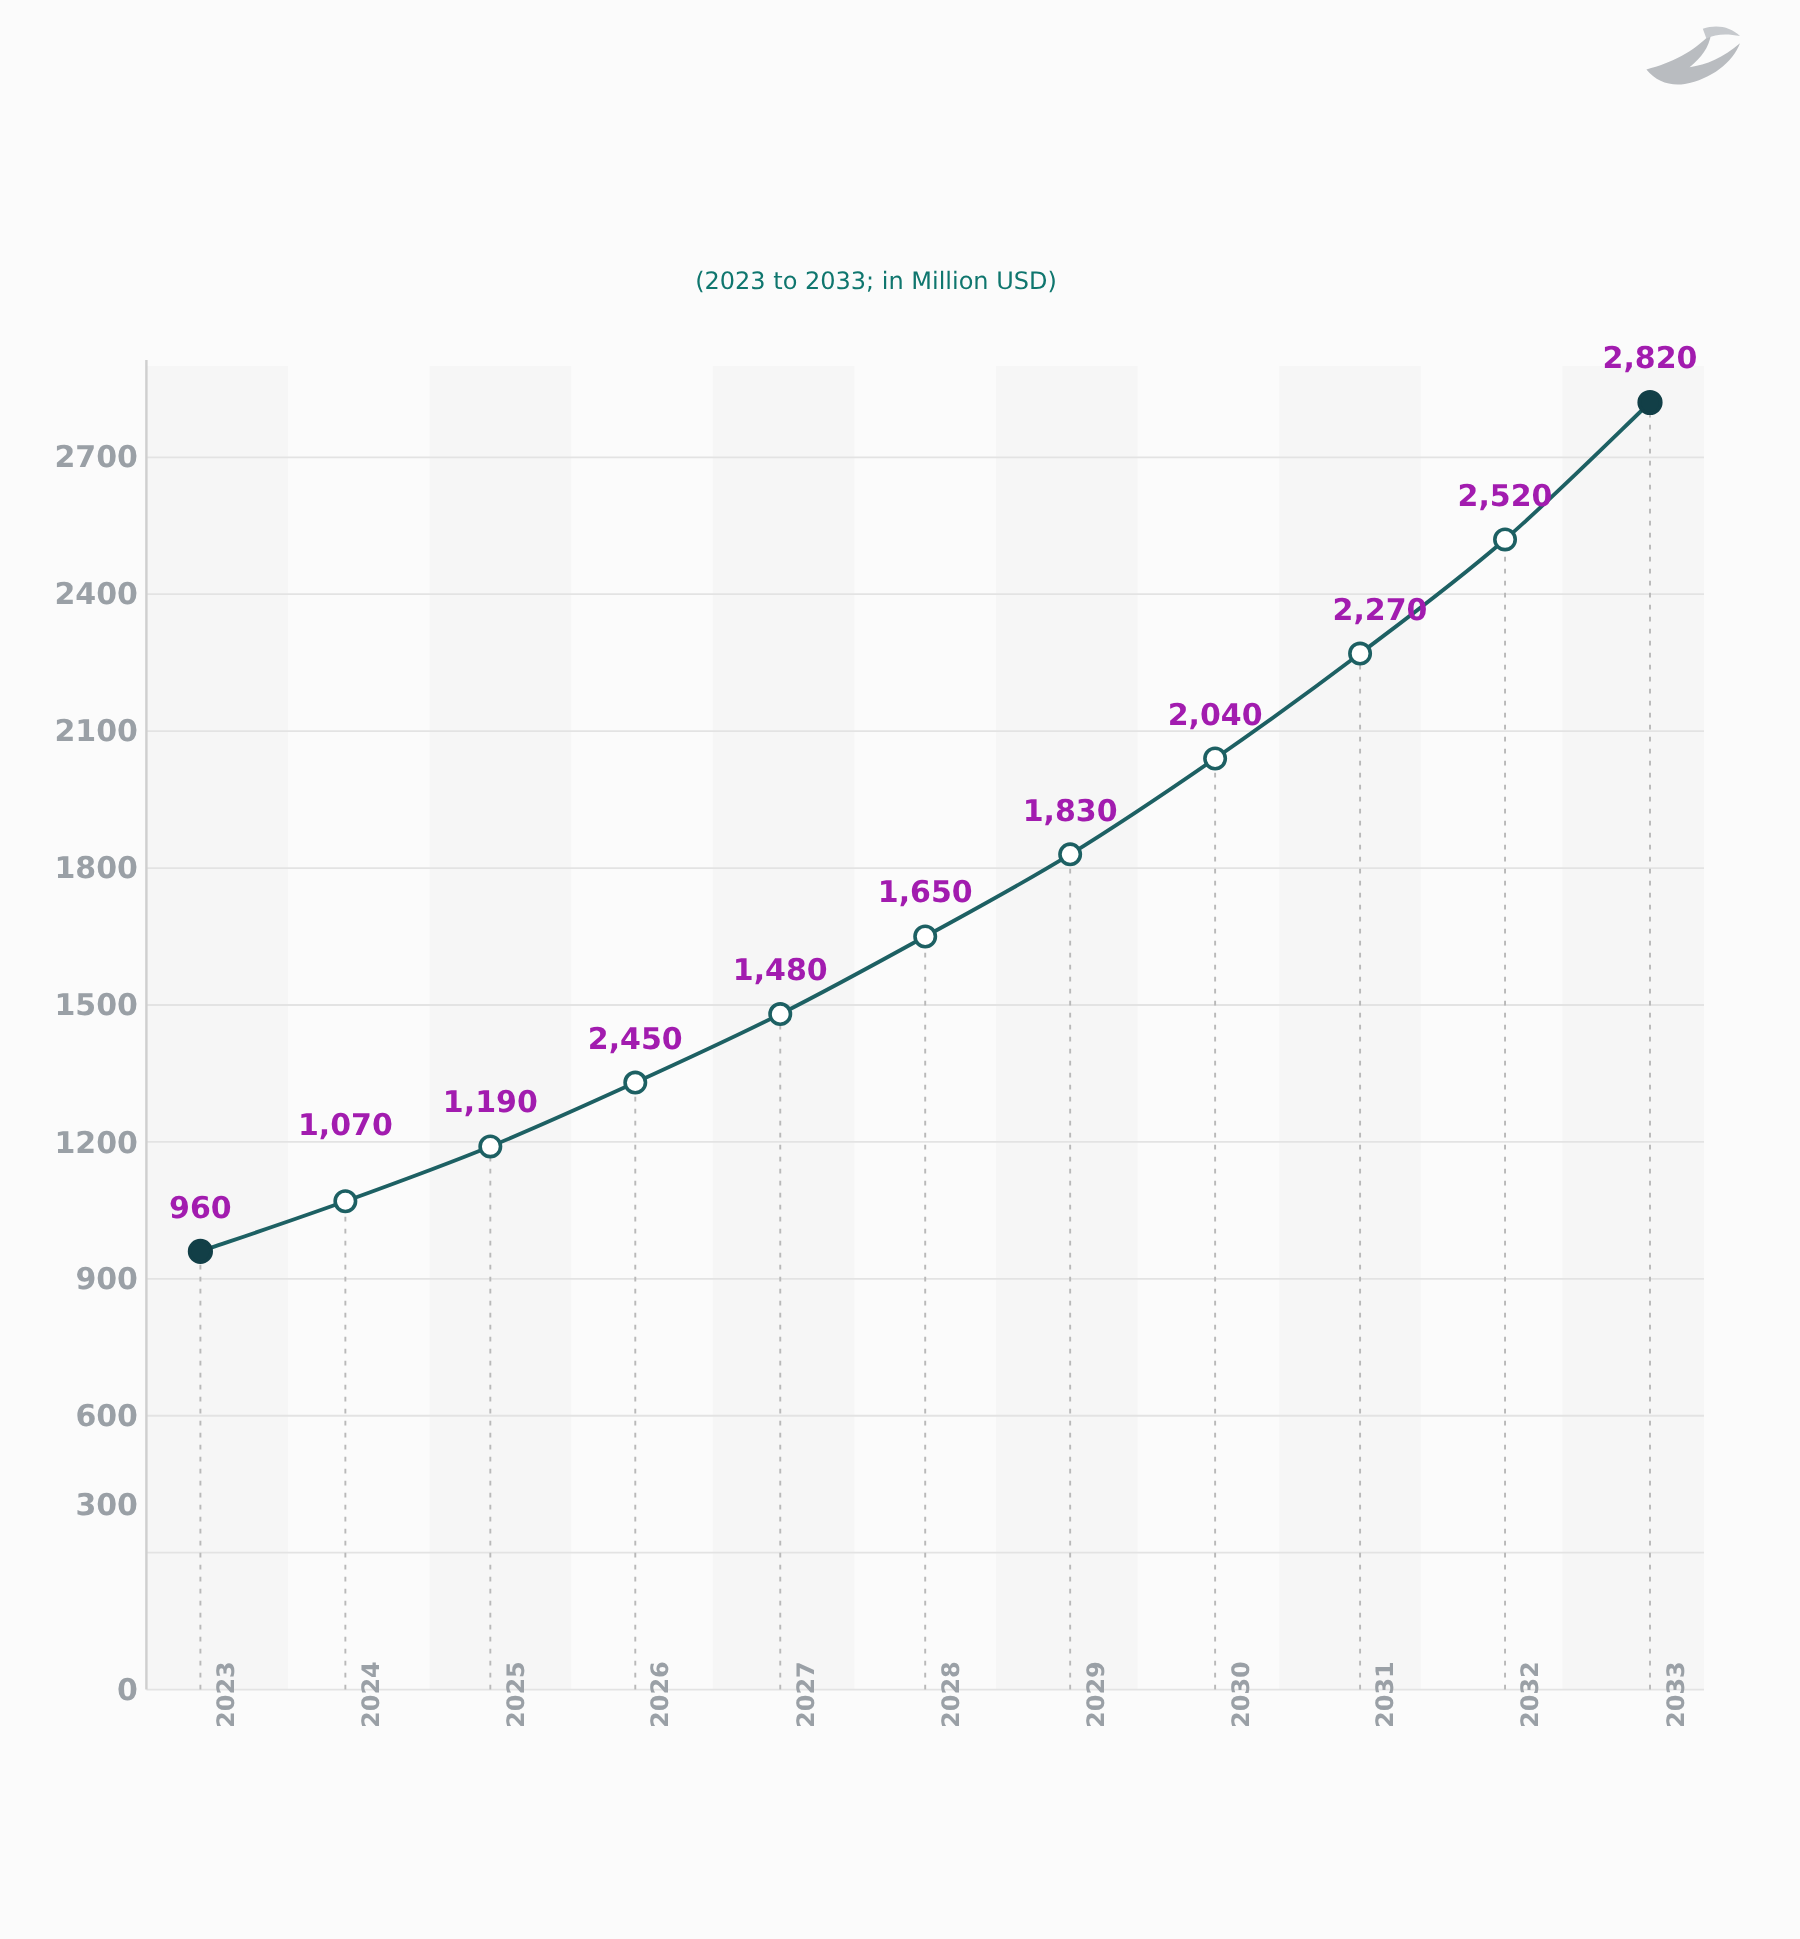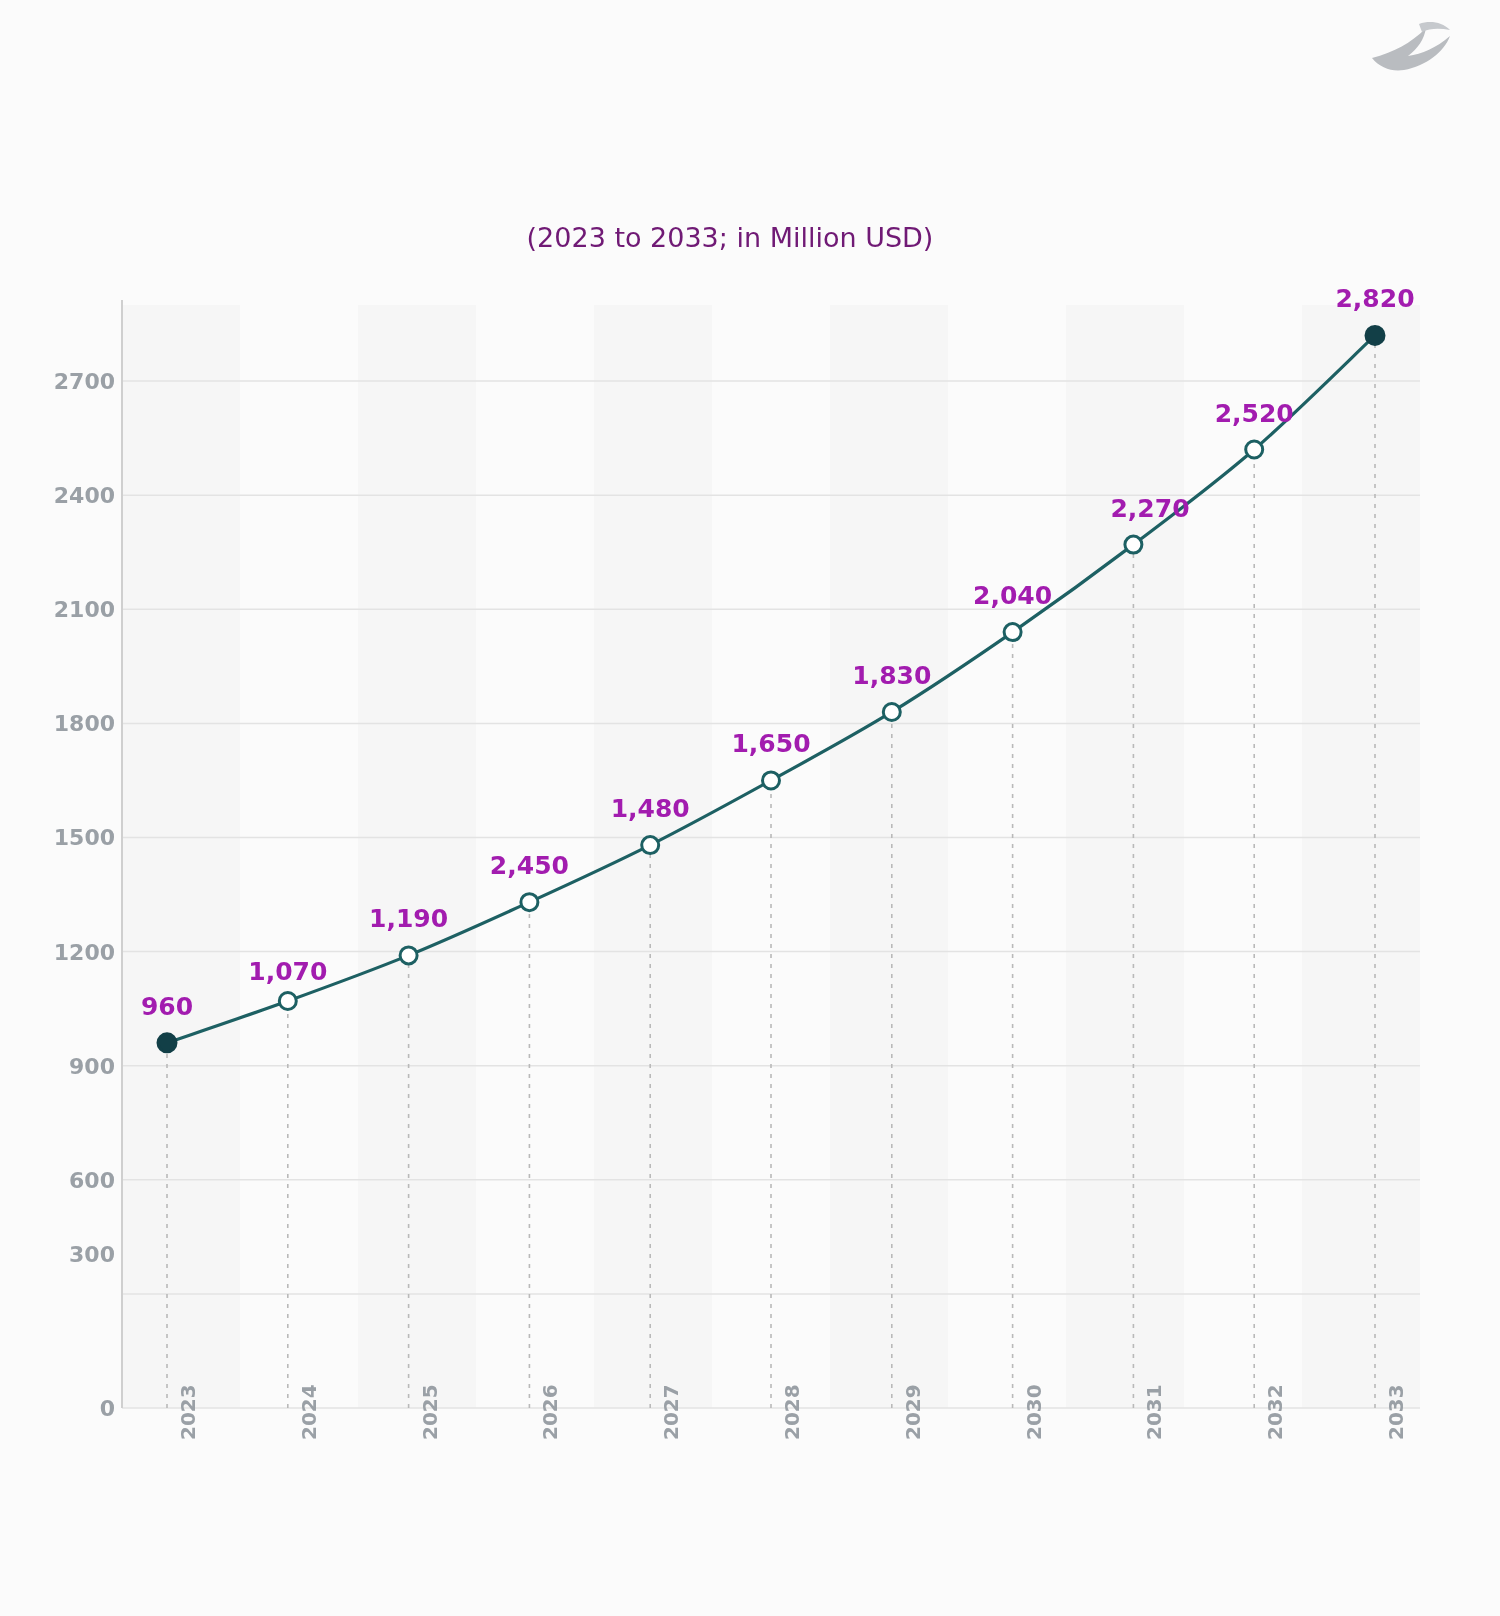--- a/index.html
+++ b/index.html
@@ -39,43 +39,43 @@
     line-height: 1.3;
     color: #16202a;
     letter-spacing: -0.5px;
   }
   .subtitle {
     position: absolute;
     top: 222px;
     left: 120px;
     width: 1220px;
     text-align: center;
-    font-size: 27px;
-    color: #701a75;
+    font-size: 20px;
+    color: #0f766e;
   }
   
   .chart-wrap {
     position: absolute;
     left: 0;
     top: 0;
     width: 1500px;
     height: 1616px;
   }
   .source-note {
     position: absolute;
     left: 160px;
     top: 404px;
     font-size: 24px;
     color: #8a8f98;
   }
   .y-label {
     position: absolute;
     right: 0;
     transform: translateY(-50%);
-    font-size: 22px;
+    font-size: 25px;
     font-weight: bold;
     color: #9aa0a6;
     text-align: right;
   }
   .y-axis-labels {
     position: absolute;
     left: 30px;
     top: 0;
     width: 85px;
     height: 1616px;
@@ -177,21 +177,21 @@
         <div class="x-label" style="left: 659.2px; top: 1440px;">2027</div>
         <div class="x-label" style="left: 780px; top: 1440px;">2028</div>
         <div class="x-label" style="left: 900.8px; top: 1440px;">2029</div>
         <div class="x-label" style="left: 1021.6px; top: 1440px;">2030</div>
         <div class="x-label" style="left: 1142.4px; top: 1440px;">2031</div>
         <div class="x-label" style="left: 1263.2px; top: 1440px;">2032</div>
         <div class="x-label" style="left: 1384px; top: 1440px;">2033</div>
       </div>
     <div id="point-labels">
         <div class="pt-label" style="left: 167px; top: 1020.87px;">960</div>
-        <div class="pt-label" style="left: 287.8px; top: 986px;">1,070</div>
+        <div class="pt-label" style="left: 287.8px; top: 952px;">1,070</div>
         <div class="pt-label" style="left: 408.6px; top: 933.39px;">1,190</div>
         <div class="pt-label" style="left: 529.4px; top: 880.141px;">2,450</div>
         <div class="pt-label" style="left: 650.2px; top: 823.09px;">1,480</div>
         <div class="pt-label" style="left: 771px; top: 758.431px;">1,650</div>
         <div class="pt-label" style="left: 891.8px; top: 689.969px;">1,830</div>
         <div class="pt-label" style="left: 1012.6px; top: 610.097px;">2,040</div>
         <div class="pt-label" style="left: 1110px; top: 522.617px; margin-left: 40px;">2,270</div>
         <div class="pt-label" style="left: 1254.2px; top: 427.531px;">2,520</div>
         <div class="pt-label" style="left: 1375px; top: 313.428px;">2,820</div>
       </div>

